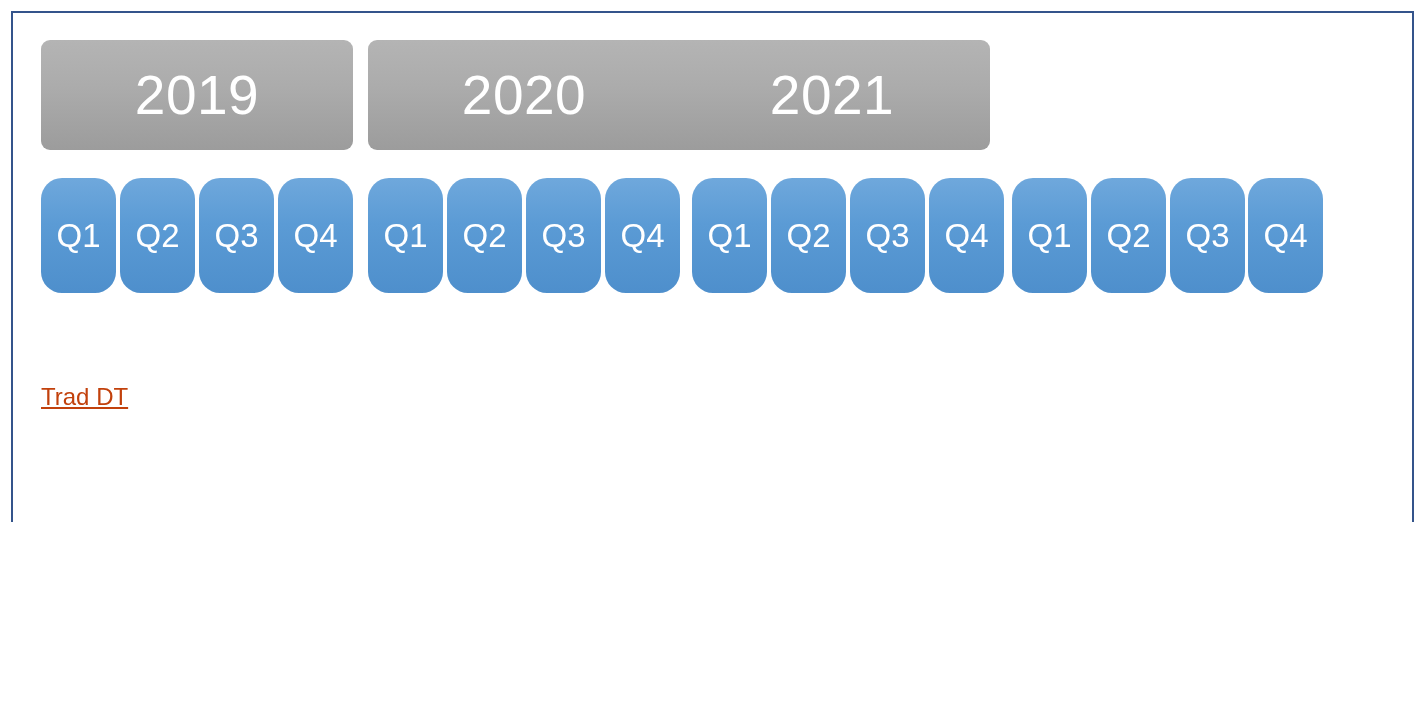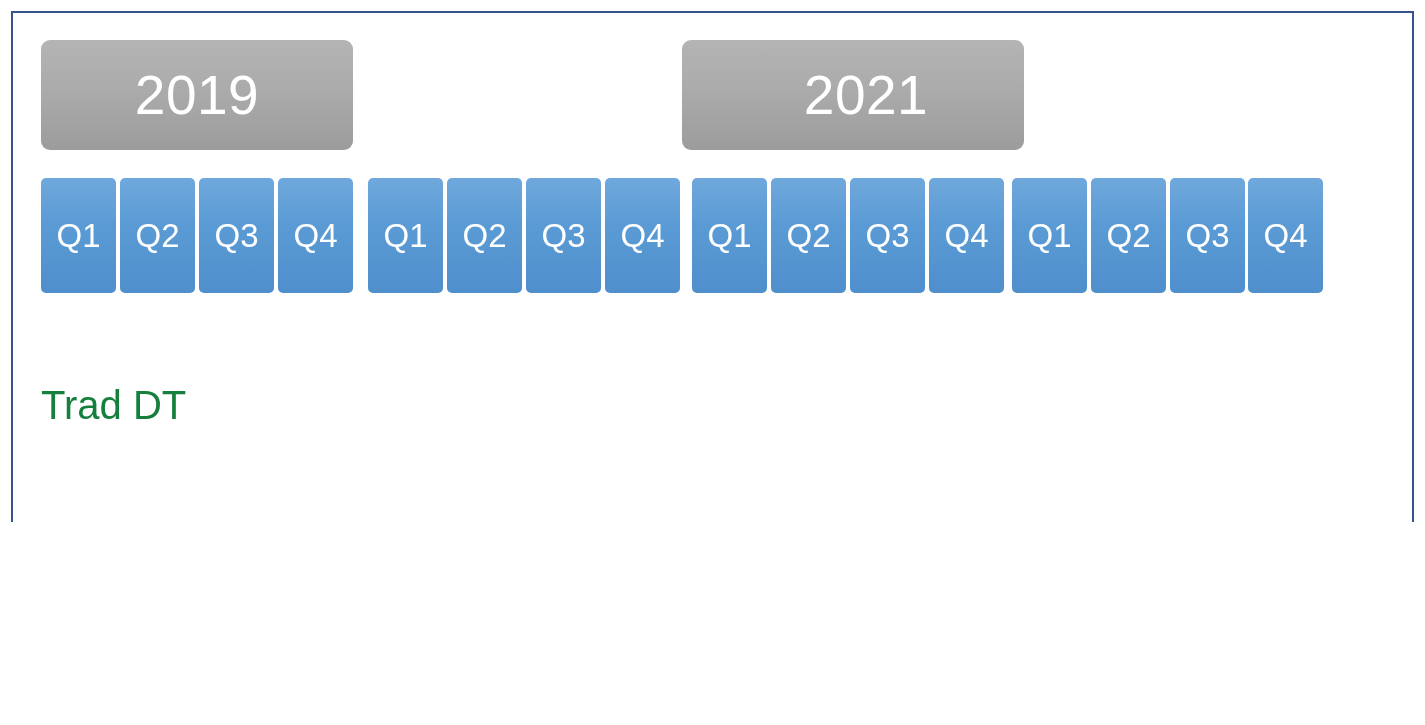--- a/index.html
+++ b/index.html
@@ -62,39 +62,40 @@
     left: 41px;
     top: 178px;
     width: 1282px;
     height: 115px;
   }
   .quarter-box {
     position: absolute;
     top: 0;
     height: 115px;
     width: 75px;
-    border-radius: 5px;
+    border-radius: 21px;
     background: linear-gradient(to bottom, #6FA8DC 0%, #5B9BD5 40%, #4E8FCC 100%);
     color: #ffffff;
     display: flex;
     align-items: center;
     justify-content: center;
     font-size: 33px;
     font-weight: 400;
     line-height: 1;
   }
 
   
   .lane-label {
     position: absolute;
-    color: #15803d;
-    font-size: 40px;
+    color: #c2410c;
+    font-size: 24px;
     font-weight: 400;
     line-height: 1;
     white-space: nowrap;
+    text-decoration: underline;
   }
   #label-trad { left: 41px; top: 385px; }
   #label-apu  { left: 57px; top: 582px; }
 
   
   .lane {
     position: absolute;
   }
   #lane-trad { left: 189px; top: 337px; width: 812px; height: 132px; }
   #lane-apu  { left: 408px; top: 533px; width: 997px; height: 134px; }
@@ -114,21 +115,24 @@
 <body>
 
 <div id="canvas">
 
   <div id="frame"></div>
 
   <div id="year-row">
     <div class="year-box" style="left:0px; width:312px;">
       <span>2019</span>
     </div>
-    <div class="year-box" style="left:641px; width:316px;padding-left:26px;">
+    <div class="year-box" style="left:327px; width:312px;">
+      <span>2020</span>
+    </div>
+    <div class="year-box" style="left:607px; width:316px;padding-left:26px;">
       <span>2021</span>
     </div>
   </div>
 
   <div id="quarter-row">
     <div class="quarter-box" style="left:0px;">
       <span>Q1</span>
     </div>
     <div class="quarter-box" style="left:79px;">
       <span>Q2</span>

